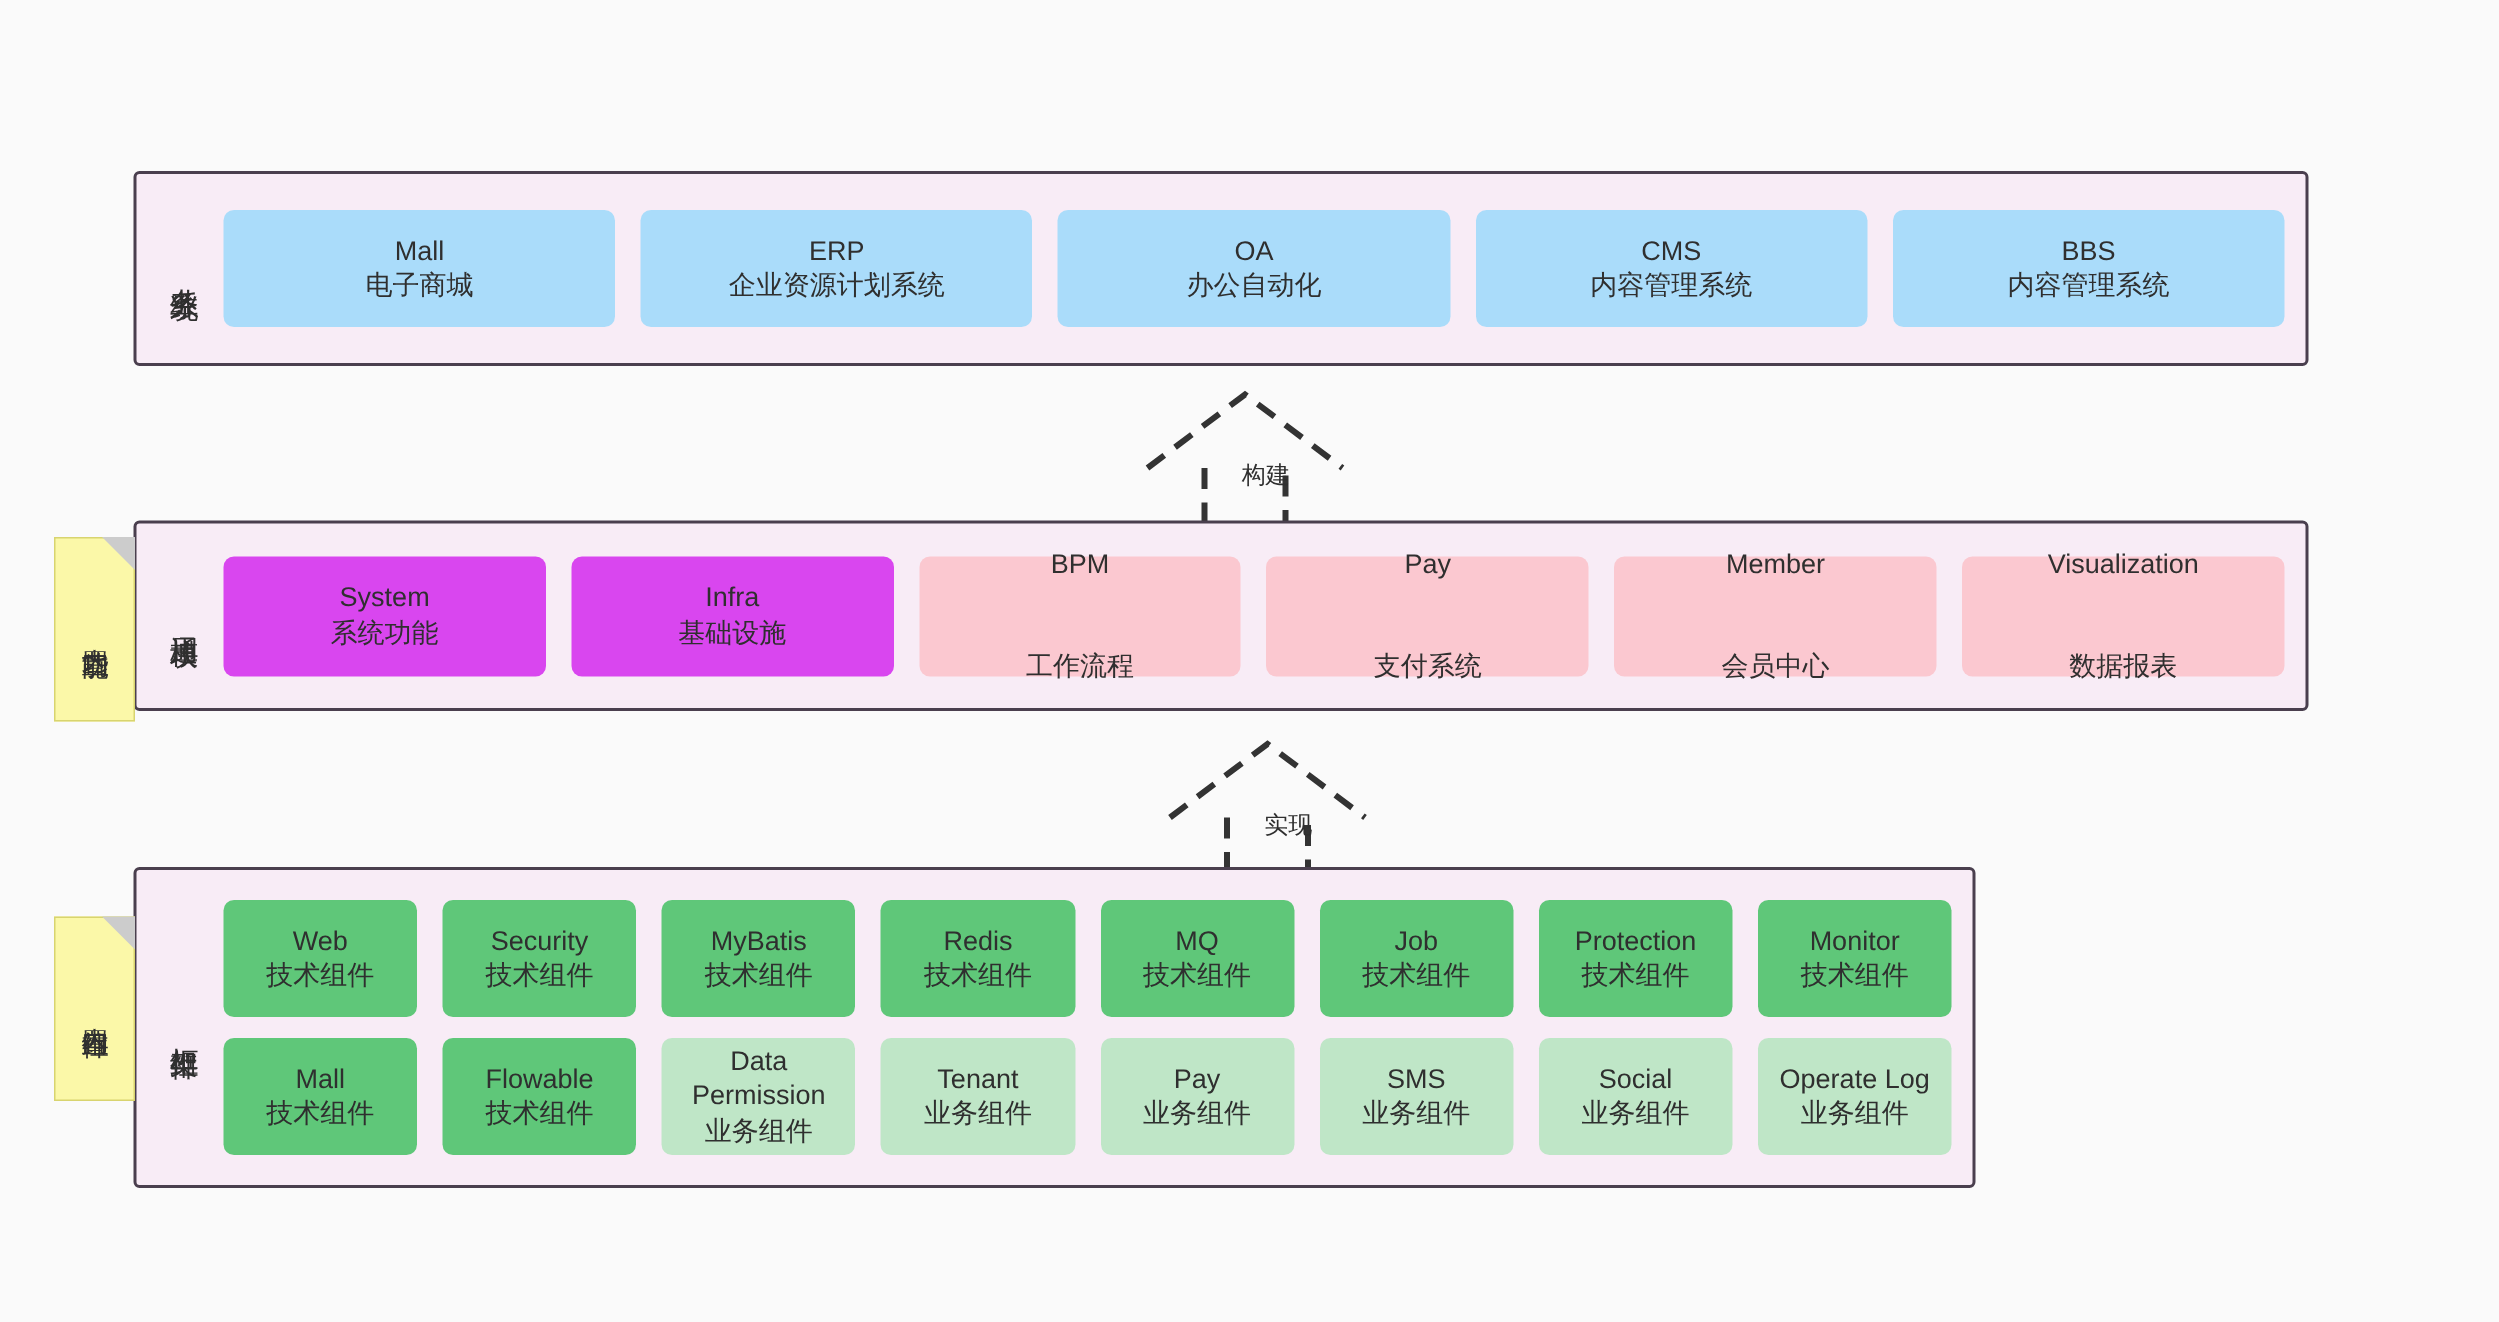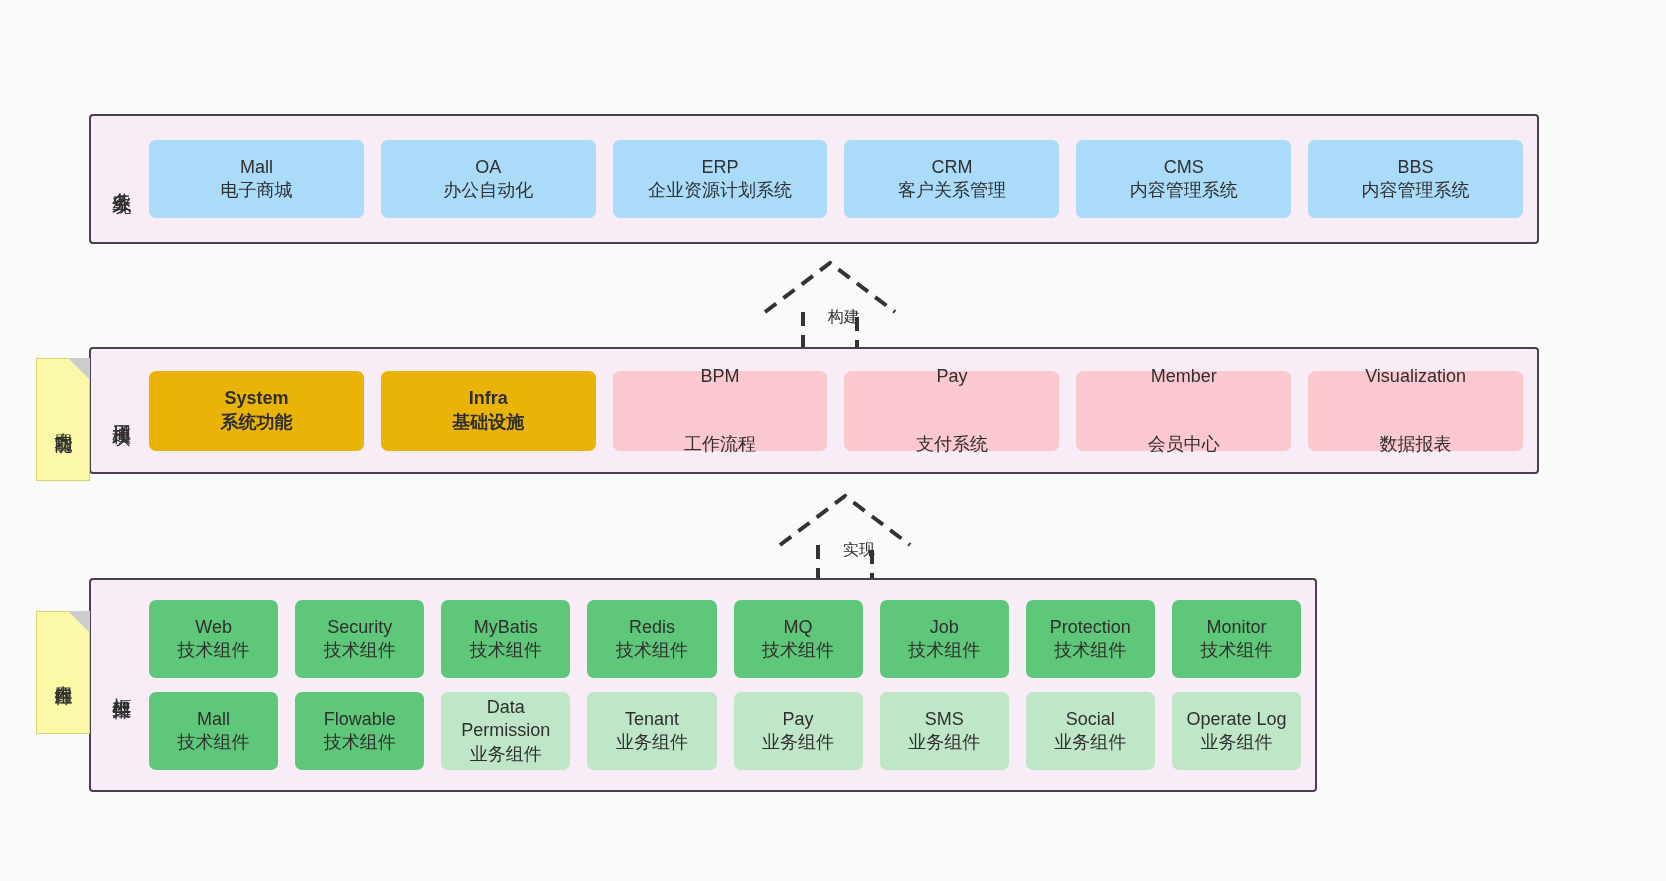--- a/index.html
+++ b/index.html
@@ -71,21 +71,21 @@
   .cell .t-en.wrap { white-space: normal; }
   .cell .t-cn { }
 
   
   #band-business { left: 89px; top: 114px; width: 1450px; height: 130px; }
   #band-business .cell { background: #aadcfa; height: 78px; }
 
   
   #band-module { left: 89px; top: 347px; width: 1450px; height: 127px; }
   #band-module .cell { height: 80px; }
-  .c-red   { background: #eab308; font-weight: bold; }
+  .c-red   { background: #d946ef; }
   .c-pink  { background: #fbc8d0; gap: 44px; }
 
   
   #band-framework { left: 89px; top: 578px; width: 1228px; height: 214px; }
   #band-framework .cell { height: 78px; }
   .c-green  { background: #5fc779; }
   .c-lgreen { background: #bfe6c7; align-items: center; }
 
   
   .note {
@@ -142,30 +142,26 @@
 
 <div class="band" id="band-business">
   <div class="band-label">业务系统</div>
   <div class="band-body">
     <div class="row">
       <div class="cell">
         <span class="t-en">Mall</span>
         <span class="t-cn">电子商城</span>
       </div>
       <div class="cell">
+        <span class="t-en">ERP</span>
+        <span class="t-cn">企业资源计划系统</span>
+      </div>
+      <div class="cell">
         <span class="t-en">OA</span>
         <span class="t-cn">办公自动化</span>
-      </div>
-      <div class="cell">
-        <span class="t-en">ERP</span>
-        <span class="t-cn">企业资源计划系统</span>
-      </div>
-      <div class="cell">
-        <span class="t-en">CRM</span>
-        <span class="t-cn">客户关系管理</span>
       </div>
       <div class="cell">
         <span class="t-en">CMS</span>
         <span class="t-cn">内容管理系统</span>
       </div>
       <div class="cell">
         <span class="t-en">BBS</span>
         <span class="t-cn">内容管理系统</span>
       </div>
     </div>

